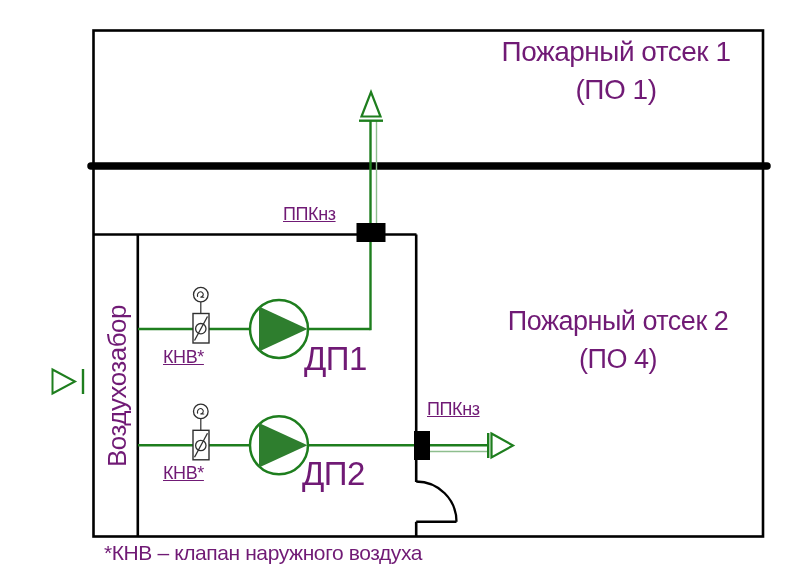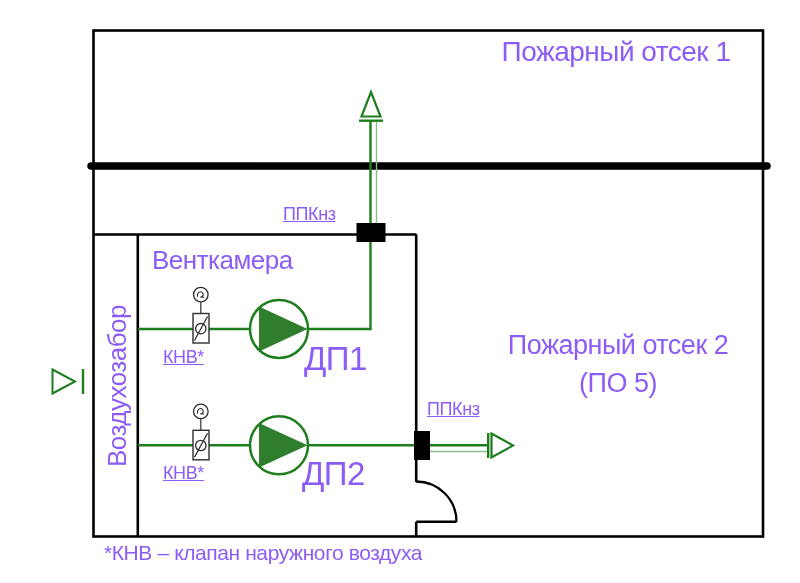--- a/index.html
+++ b/index.html
@@ -1,18 +1,18 @@
 <!DOCTYPE html>
 <html><head>
 <meta charset="utf-8">
 <style>
   html,body{margin:0;padding:0;background:#fff;}
   #stage{
     position:relative;width:800px;height:583px;background:#ffffff;overflow:hidden;
-    font-family:"Liberation Sans","DejaVu Sans",sans-serif;color:#8b5cf6;
+    font-family:"Liberation Sans","DejaVu Sans",sans-serif;color:#701a75;
   }
   #stage svg{position:absolute;left:0;top:0;}
   .lbl{position:absolute;white-space:nowrap;line-height:1;}
   .title-block{position:absolute;text-align:center;font-size:27px;line-height:38px;letter-spacing:-0.5px;}
   .small-lbl{font-size:18px;letter-spacing:-0.4px;text-decoration:underline;}
   .fan-lbl{font-size:33px;letter-spacing:-0.5px;text-align:right;}
   .room-lbl{font-size:26px;letter-spacing:-0.5px;}
   .vertical-lbl{
     position:absolute;font-size:26px;letter-spacing:-0.5px;white-space:nowrap;
     transform:translate(-50%,-50%) rotate(-90deg);
@@ -89,28 +89,28 @@
       <line x1="194.5" y1="457.3" x2="207.5" y2="433.3" stroke-width="1.3"></line>
       <circle cx="200.8" cy="445.5" r="5.2" fill="none" stroke-width="1.3"></circle>
     </g>
 
     <rect x="356.5" y="223" width="29" height="19" fill="#000"></rect>
     <rect x="414" y="431" width="16" height="29" fill="#000"></rect>
   </svg>
 
   <div class="title-block" style="left:446px;top:33px;width:340px;font-size:28px;">
     <div>Пожарный отсек 1</div>
+    <div>(ПО 1)</div>
   </div>
 
-  <div class="title-block" style="left:448px;top:326px;width:340px;">
+  <div class="title-block" style="left:448px;top:302px;width:340px;">
     <div>Пожарный отсек 2</div>
-    <div>(ПО 5)</div>
+    <div>(ПО 4)</div>
   </div>
 
-  <div class="lbl room-lbl" style="left:152px;top:247px;">Венткамера</div>
 
   <div class="vertical-lbl" style="left:117px;top:386px;">Воздухозабор</div>
 
   <div class="lbl small-lbl" style="left:283px;top:205px;">ППКнз</div>
   <div class="lbl small-lbl" style="left:427px;top:400px;">ППКнз</div>
 
   <div class="lbl small-lbl" style="left:163px;top:348px;">КНВ*</div>
   <div class="lbl small-lbl" style="left:163px;top:464px;">КНВ*</div>
 
   <div class="lbl fan-lbl" style="left:304px;top:342px;">ДП1</div>

